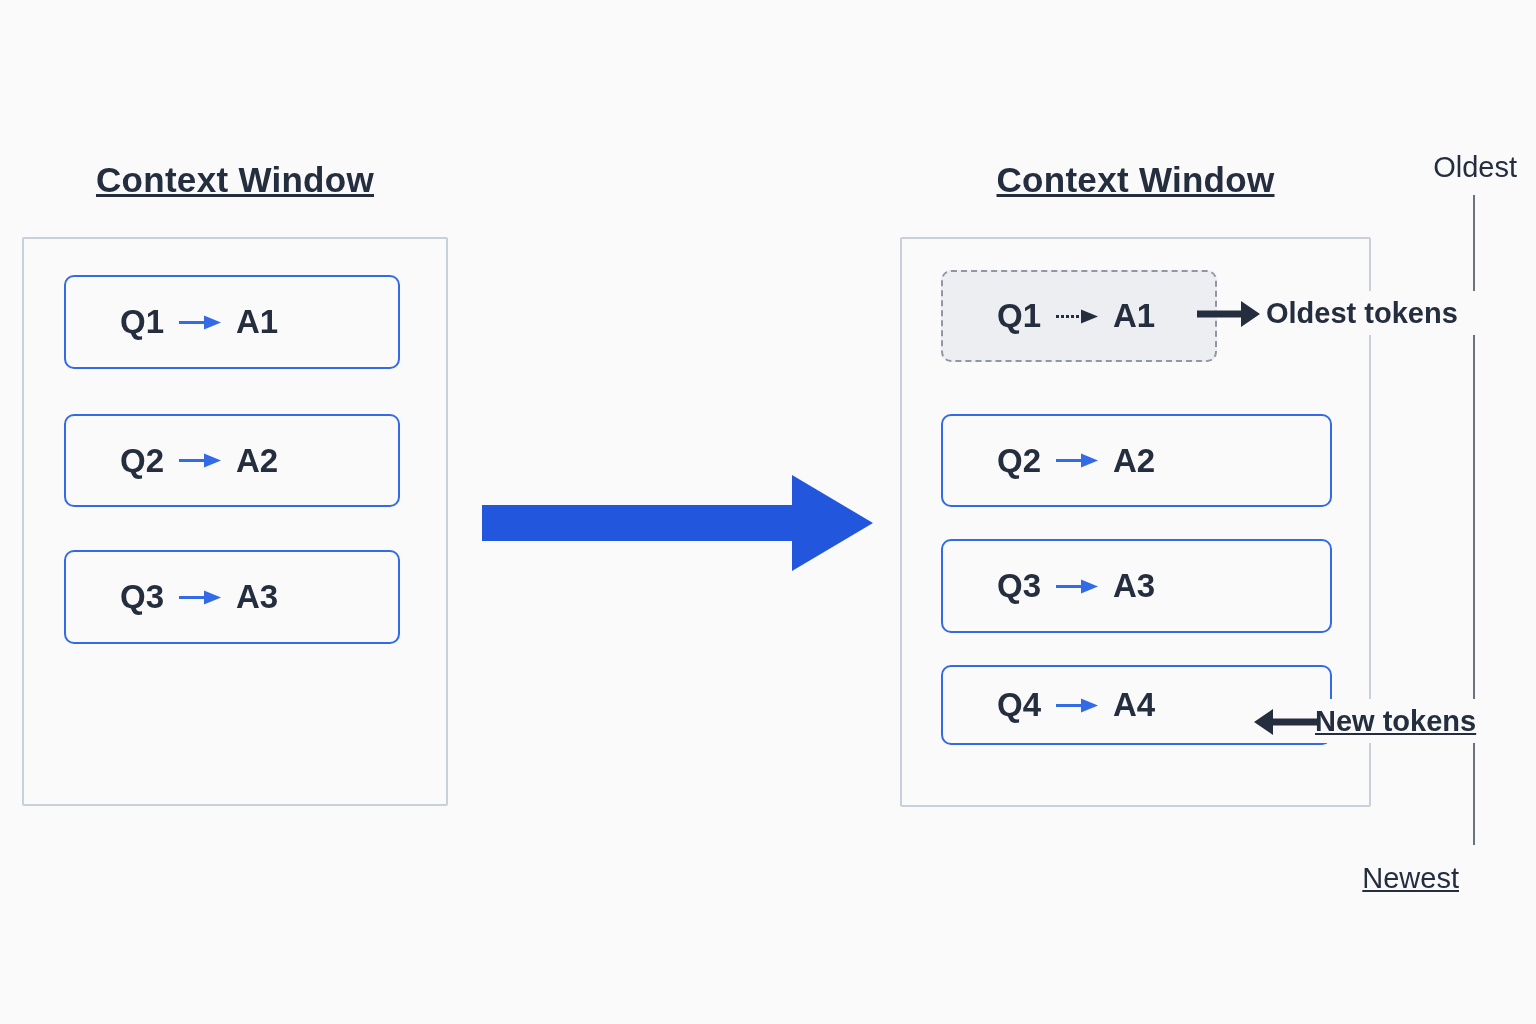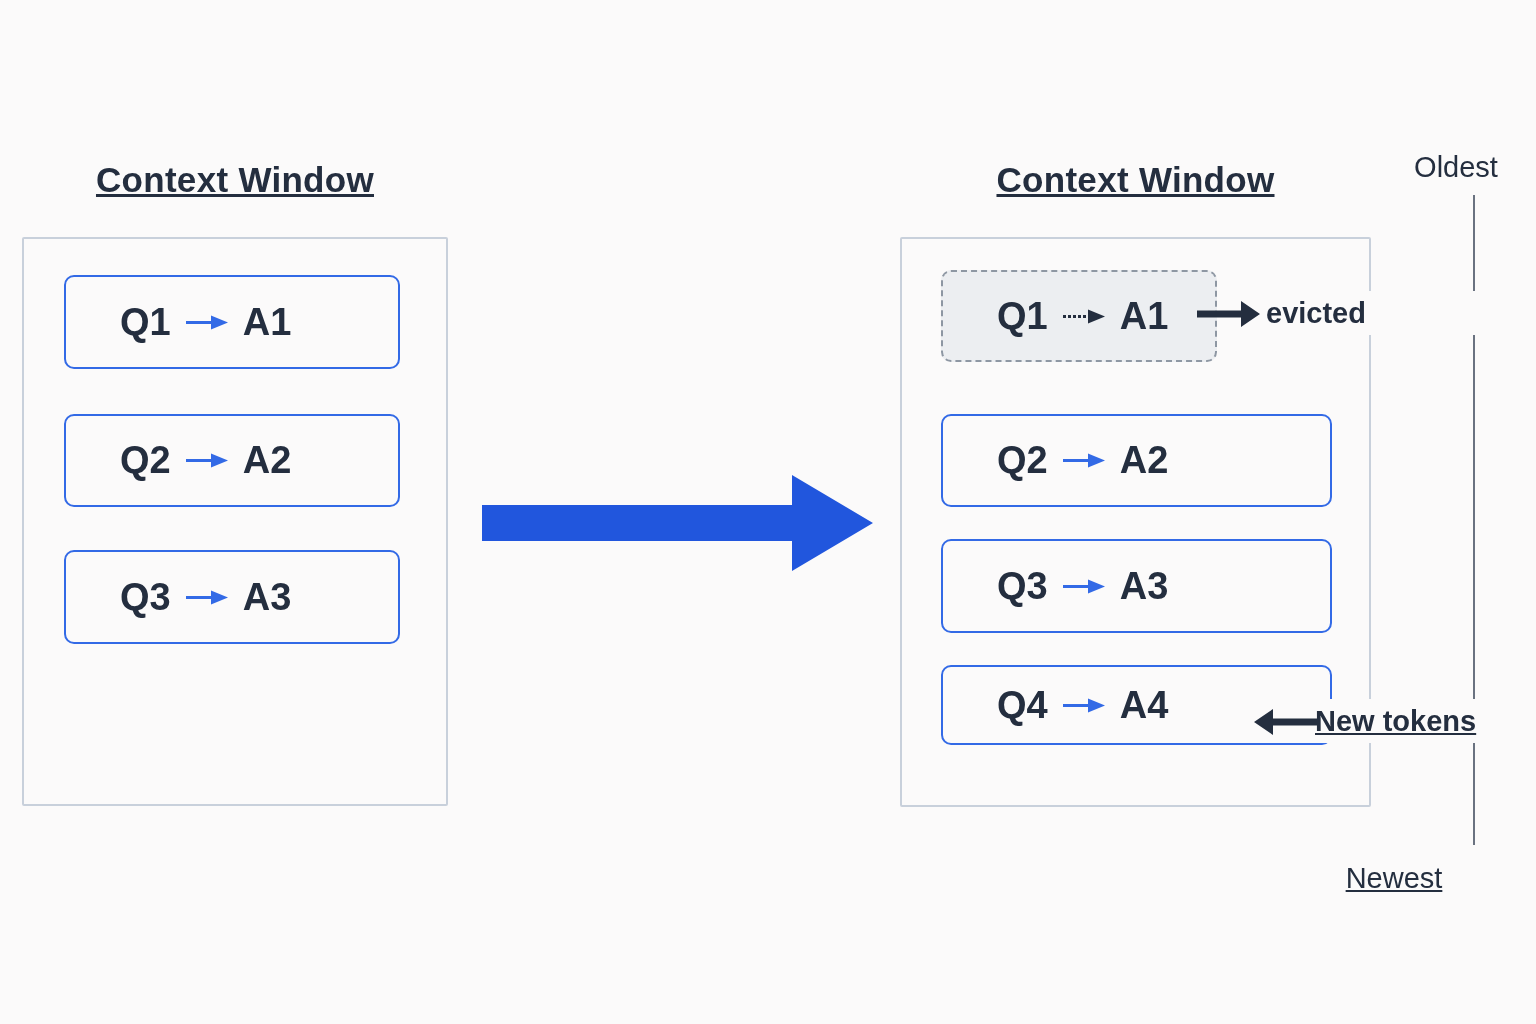--- a/index.html
+++ b/index.html
@@ -29,21 +29,21 @@
     text-decoration: underline;
   }
   .qa-box {
     border: 2px solid #336ae6;
     border-radius: 10px;
     box-sizing: border-box;
     display: flex;
     align-items: center;
     padding-left: 54px;
     gap: 14px;
-    font-size: 38px;
+    font-size: 33px;
     font-weight: 600;
     background: transparent;
     z-index: 1;
     text-align: center;
   }
   .qa-box.evicted {
     border: 2px dashed #8e97a3;
     background: #eceef1;
   }
   .annotation {
@@ -54,21 +54,21 @@
     z-index: 2;
   }
   .axis-line {
     width: 2px;
     background: #6a7280;
     z-index: 0;
   }
   .axis-label {
     font-size: 29px;
     font-weight: 400;
-    text-align: center;
+    text-align: right;
     z-index: 1;
   }
   svg.arrow { display: block; z-index: 3; position: absolute; }
 </style>
 </head>
 <body>
 
 <div class="abs panel-title" style="left:22px; top:160px; width:426px;">Context Window</div>
 
 <div class="abs panel" style="left:22px; top:237px; width:426px; height:569px;"></div>
@@ -147,21 +147,21 @@
 <div class="abs axis-line" style="left:1473px; top:195px; height:650px;"></div>
 
 <div class="abs axis-label" style="left:1395px; top:151px; width:122px;">Oldest</div>
 
 <div class="abs axis-label" style="left:1329px; top:862px; width:130px;text-decoration:underline;">Newest</div>
 
 <svg class="arrow" style="left:1197px; top:300px;" width="64" height="28" viewBox="0 0 64 28">
   <path d="M0 10.5 H44 V1 L63 14 L44 27 V17.5 H0 Z" fill="#242e3f"></path>
 </svg>
 <div class="abs annotation" style="left:1266px; top:291px; width:246px;">
-  <div>evicted</div>
+  <div>Oldest tokens</div>
 </div>
 
 <svg class="arrow" style="left:1253px; top:708px;" width="64" height="28" viewBox="0 0 64 28">
   <path d="M64 10.5 H20 V1 L1 14 L20 27 V17.5 H64 Z" fill="#242e3f"></path>
 </svg>
 <div class="abs annotation" style="left:1315px; top:699px; width:202px;text-decoration:underline;">
   <div>New tokens</div>
 </div>
 
 </body></html>

